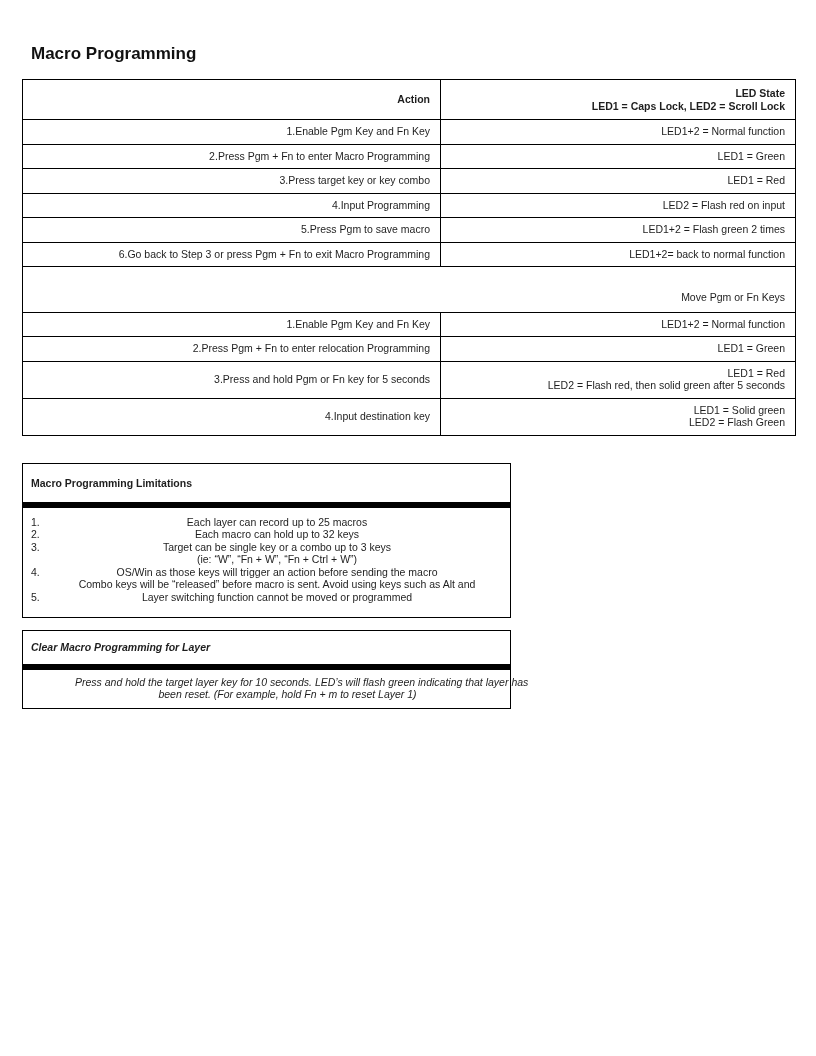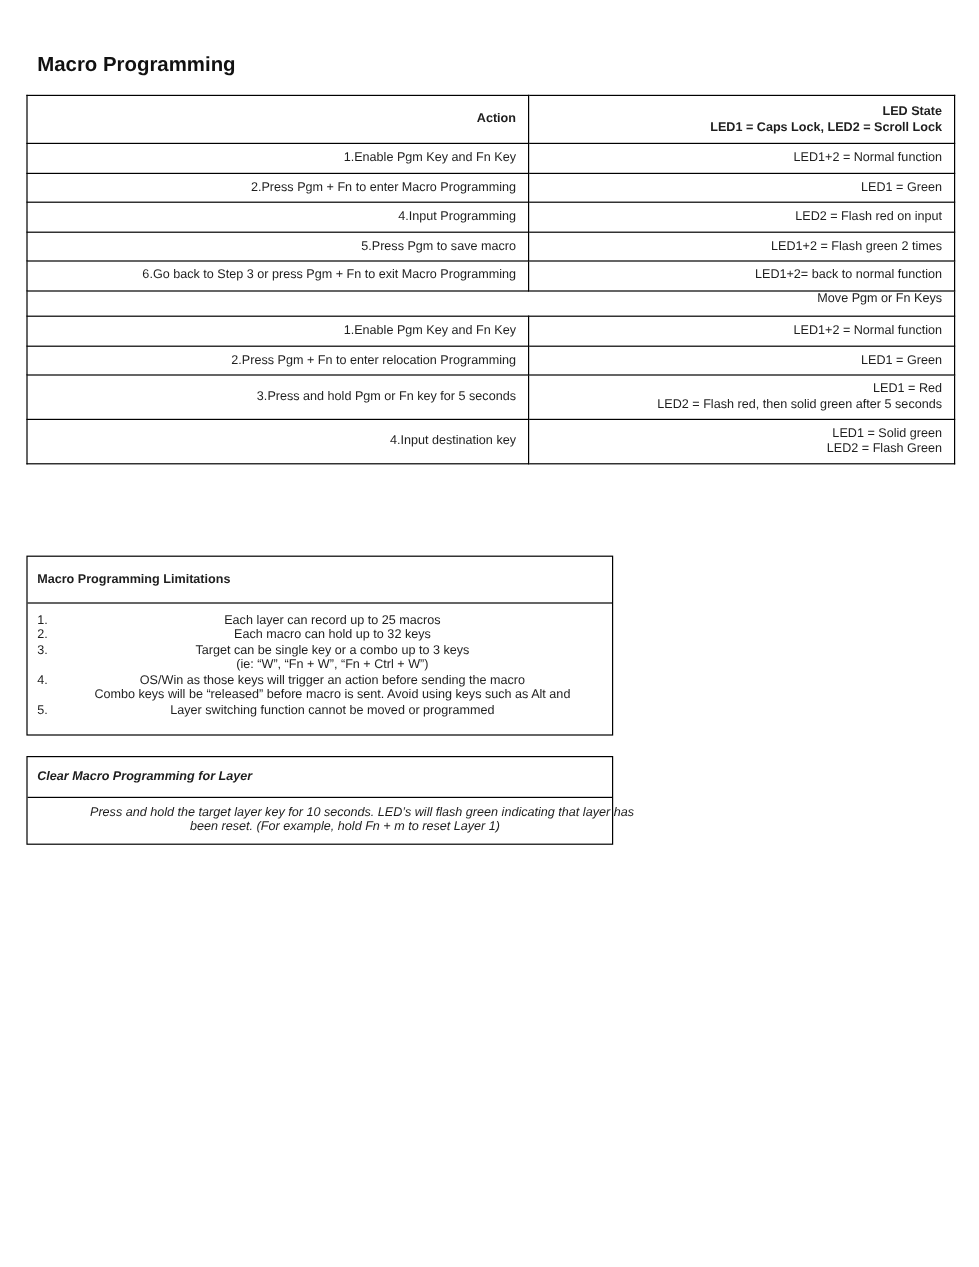--- a/index.html
+++ b/index.html
@@ -32,39 +32,39 @@
   }
   table.main-table td {
     border: 1px solid #000;
     font-size: 10.5px;
     line-height: 12.5px;
     vertical-align: middle;
     padding: 5px 10px 6px 8px;
   }
   td.led-cell { padding-left: 10px; }
   tr.header-row td { font-weight: bold; padding-top: 7px; padding-bottom: 7px; }
-  tr.section-row td { padding-top: 0; padding-bottom: 8px; }
+  tr.section-row td { padding-top: 24px; padding-bottom: 8px; }
   .num {
     display: inline-block;
     width: 23px;
     vertical-align: top;
   }
   .box {
     position: absolute;
     left: 22px;
     width: 489px;
     border: 1px solid #000;
     font-size: 10.5px;
     line-height: 12.5px;
     background: #fff;
   }
   .box-limitations { top: 463px; }
   .box-clear { top: 630px; font-style: italic; }
   .box-header {
-    border-bottom: 1px solid #000000;
+    border-bottom: 6px solid #000000;
     font-weight: bold;
     padding: 13px 10px 12px 8px;
   }
   .box-clear .box-header { padding: 10px 10px 10px 8px; }
   .box-body { padding: 8px 10px 14px 8px; }
   .box-clear .box-body { padding: 6px 10px 7px 8px; margin-left: 44px; }
   .list-item { display: flex; }
   .list-item .num { flex: 0 0 23px; }
   .item-lines { flex: 1 1 auto; }
   .line { white-space: nowrap; text-align: center; }
@@ -98,20 +98,26 @@
             <div class="led-line">LED1+2 = Normal function</div>
           </td>
       </tr>
       <tr>
         <td><span class="num">2.</span><span>Press Pgm + Fn to enter Macro Programming</span></td>
         <td class="led-cell">
             <div class="led-line">LED1 = Green</div>
           </td>
       </tr>
       <tr>
+        <td><span class="num">3.</span><span>Press target key or key combo</span></td>
+        <td class="led-cell">
+            <div class="led-line">LED1 = Red</div>
+          </td>
+      </tr>
+      <tr>
         <td><span class="num">4.</span><span>Input Programming</span></td>
         <td class="led-cell">
             <div class="led-line">LED2 = Flash red on input</div>
           </td>
       </tr>
       <tr>
         <td><span class="num">5.</span><span>Press Pgm to save macro</span></td>
         <td class="led-cell">
             <div class="led-line">LED1+2 = Flash green 2 times</div>
           </td>

